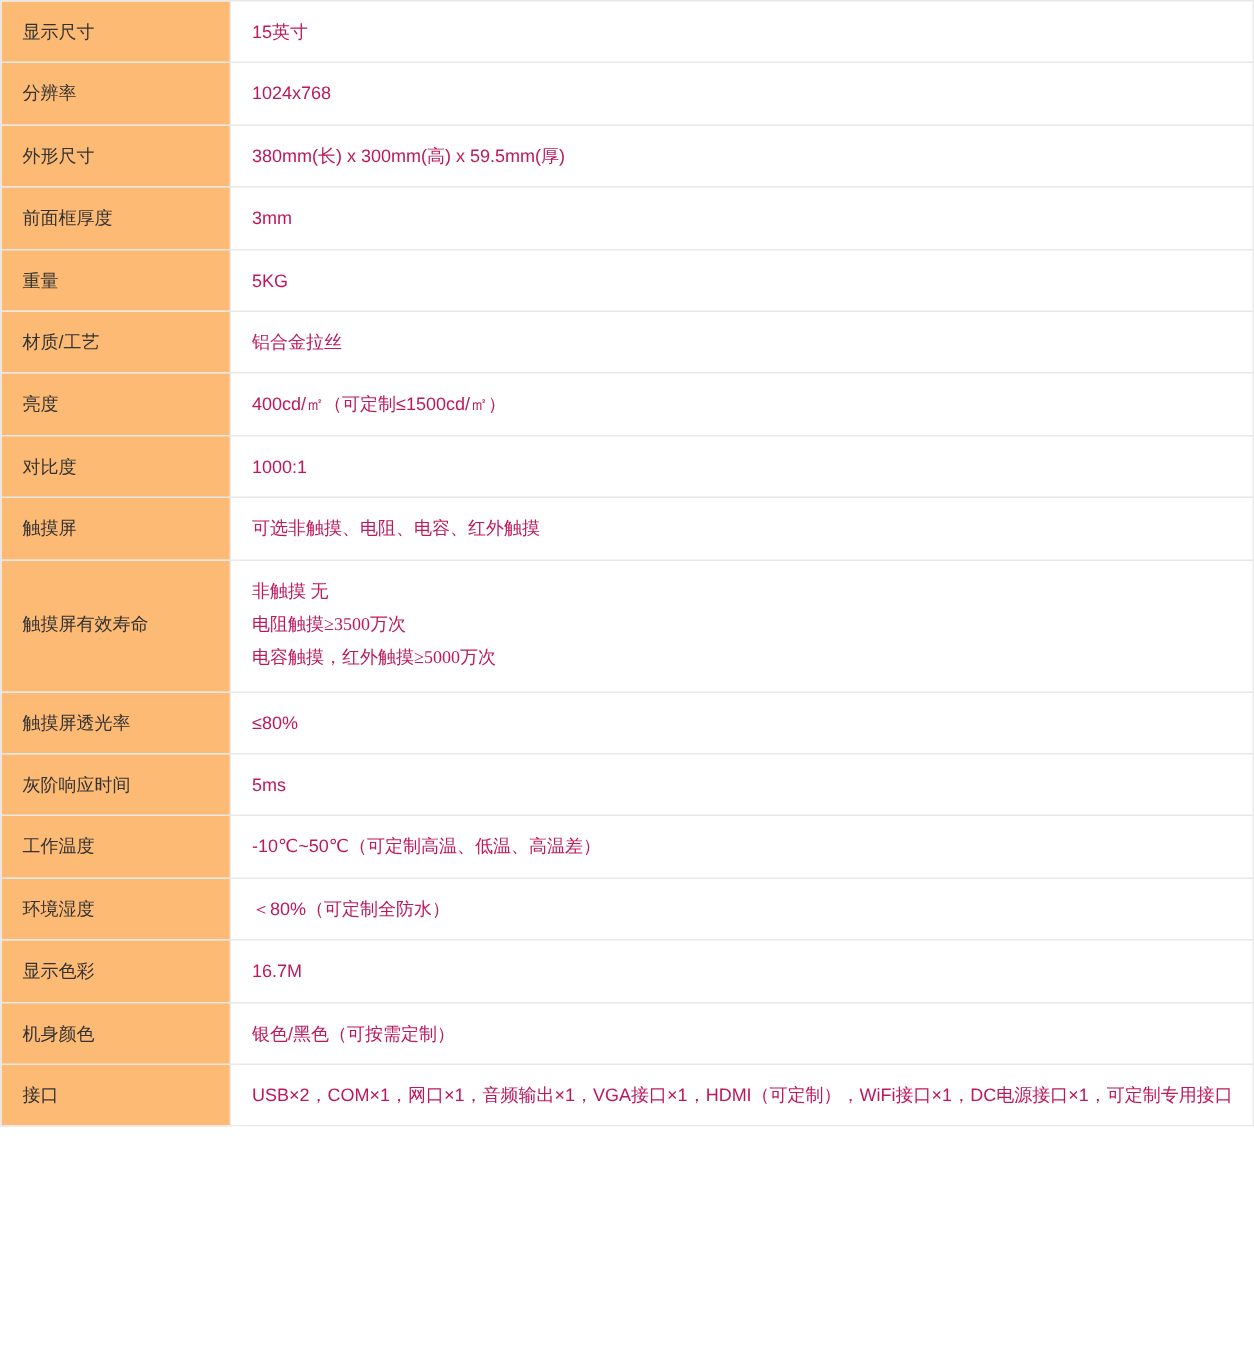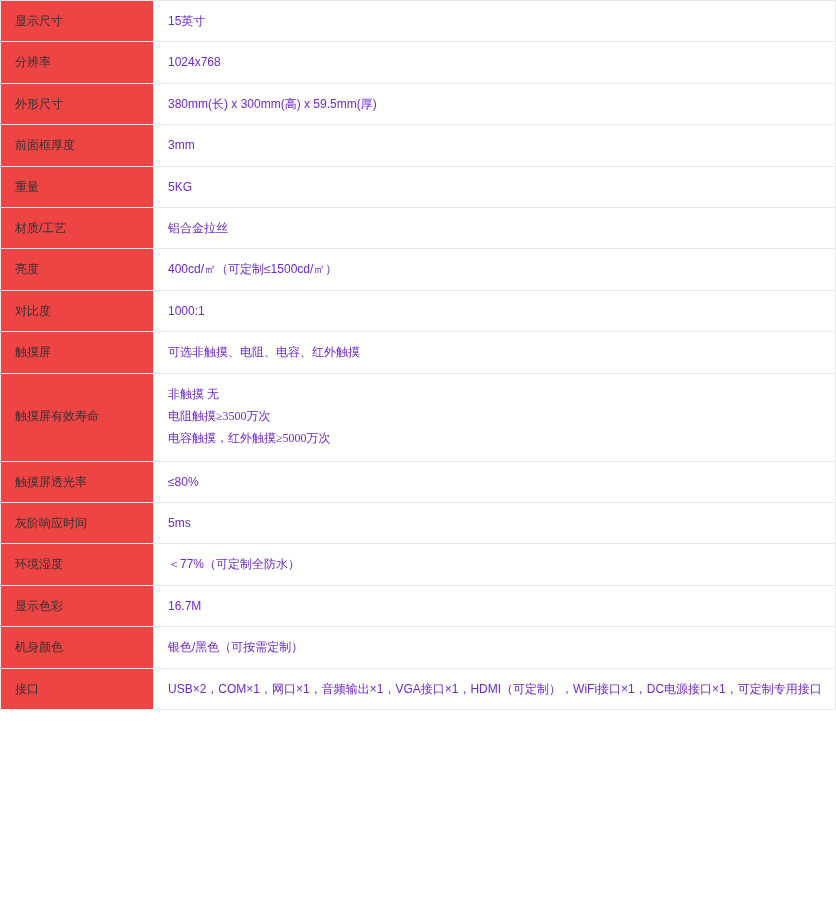--- a/index.html
+++ b/index.html
@@ -23,28 +23,28 @@
   }
   .spec-table td {
     border: 1px solid #e8e8e8;
     font-size: 12px;
     line-height: 1.7;
     vertical-align: middle;
     padding: 9px 12px;
   }
   .spec-table td.label {
     width: 126px;
-    background: #ef4444;
+    background: #fdba74;
     color: #333333;
     font-weight: normal;
     padding-left: 14px;
   }
   .spec-table td.value {
     background: #ffffff;
-    color: #6d28d9;
+    color: #be185d;
     padding-left: 14px;
   }
   .spec-table td.value .line {
     display: block;
     padding: 1px 0;
   }
   .multi td {
     padding-bottom: 11px;
     font-family: Liberation Serif, serif;
   }
@@ -125,23 +125,29 @@
           <span class="line">≤80%</span>
         </td>
       </tr>
       <tr>
         <td class="label">灰阶响应时间</td>
         <td class="value">
           <span class="line">5ms</span>
         </td>
       </tr>
       <tr>
+        <td class="label">工作温度</td>
+        <td class="value">
+          <span class="line">-10℃~50℃（可定制高温、低温、高温差）</span>
+        </td>
+      </tr>
+      <tr>
         <td class="label">环境湿度</td>
         <td class="value">
-          <span class="line">＜77%（可定制全防水）</span>
+          <span class="line">＜80%（可定制全防水）</span>
         </td>
       </tr>
       <tr>
         <td class="label">显示色彩</td>
         <td class="value">
           <span class="line">16.7M</span>
         </td>
       </tr>
       <tr>
         <td class="label">机身颜色</td>

